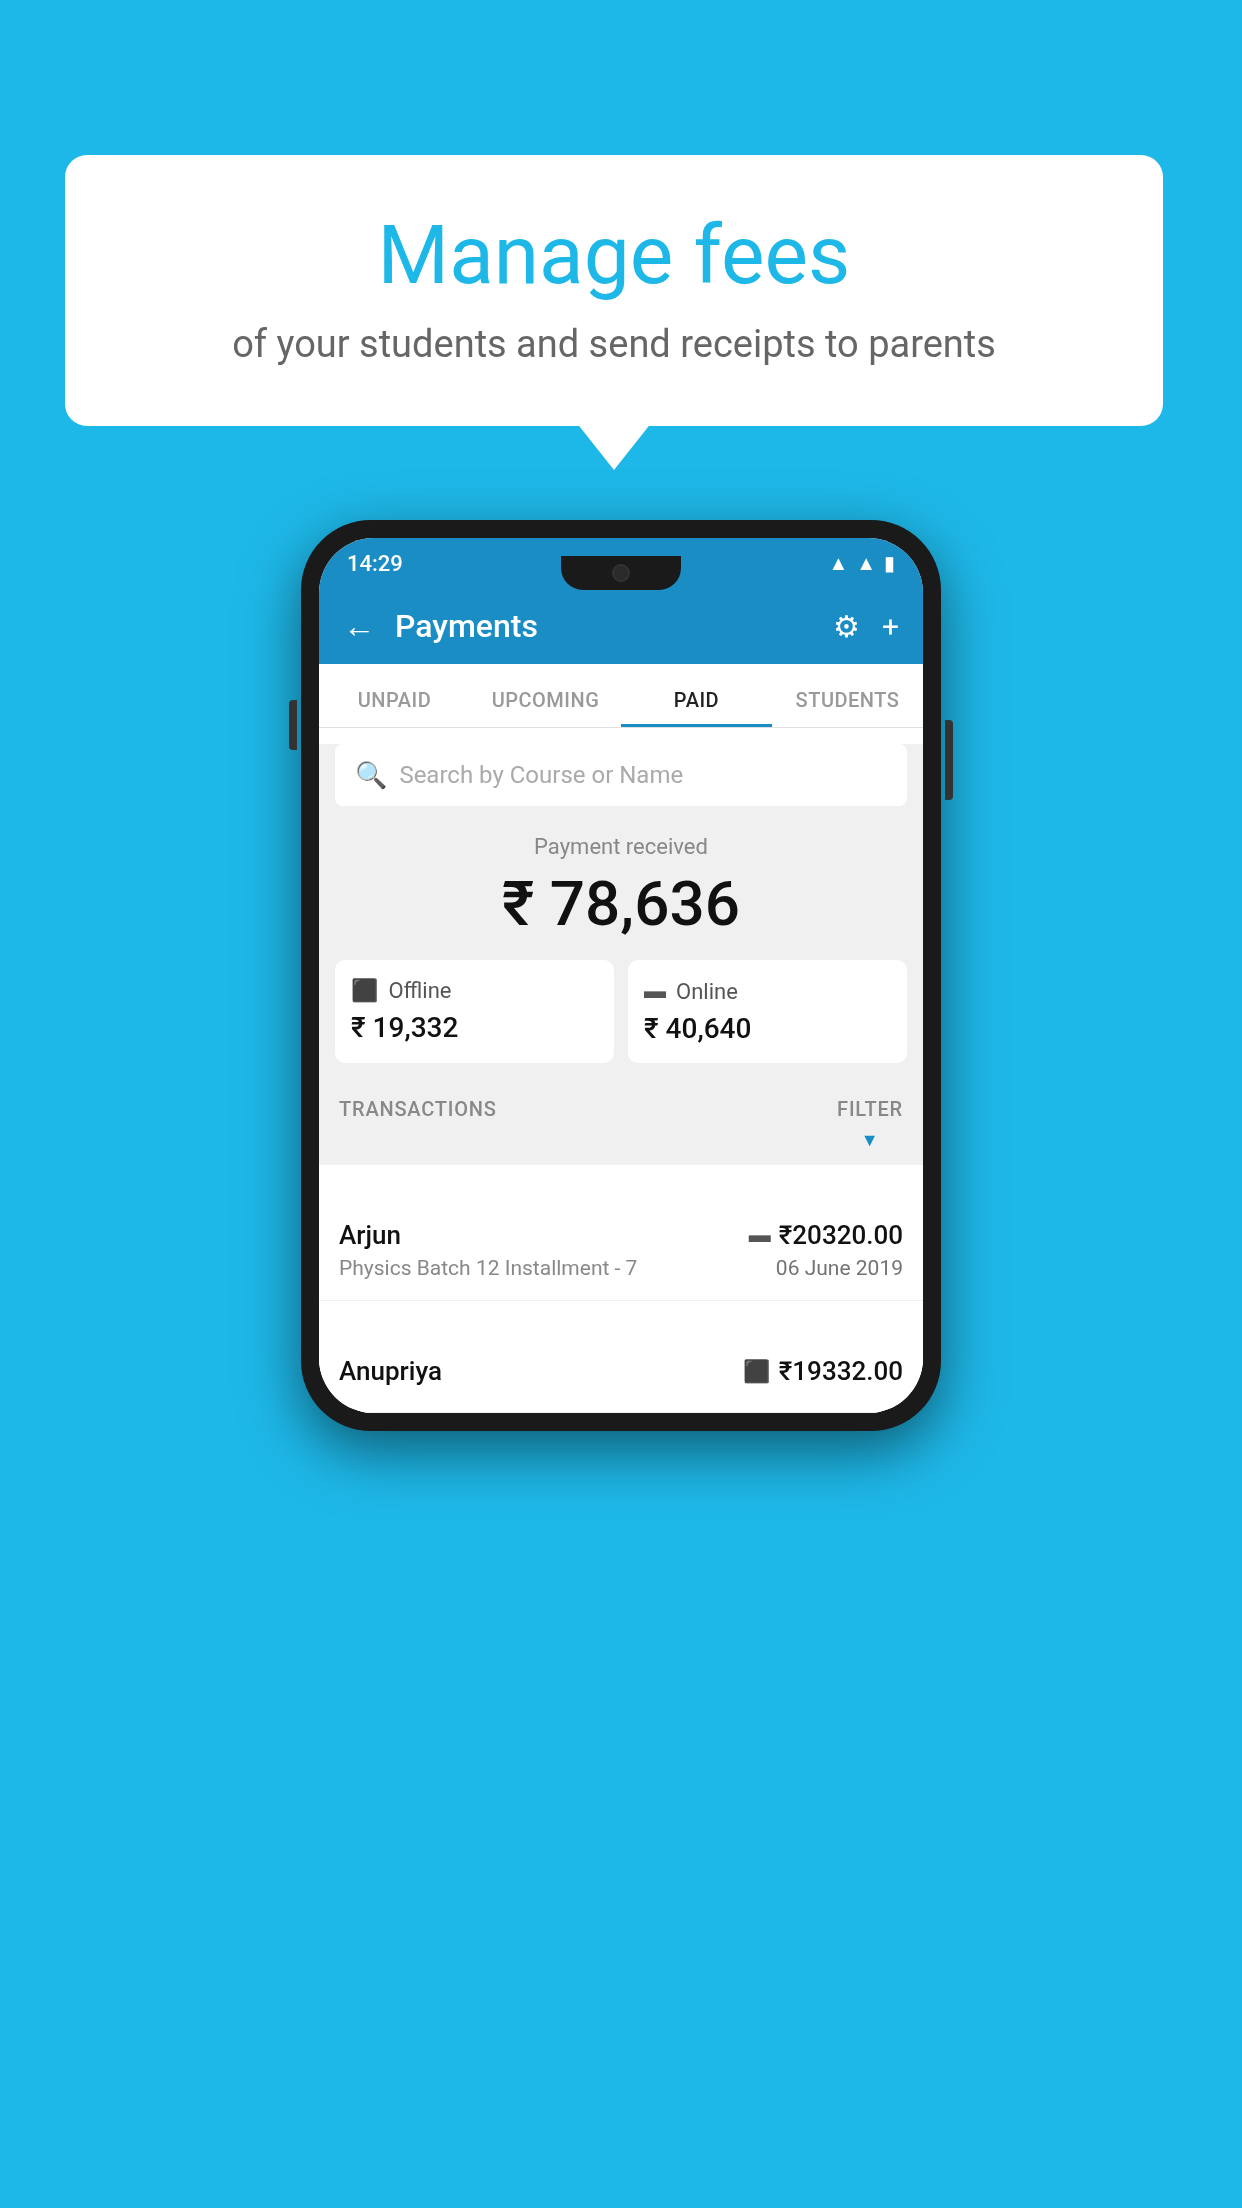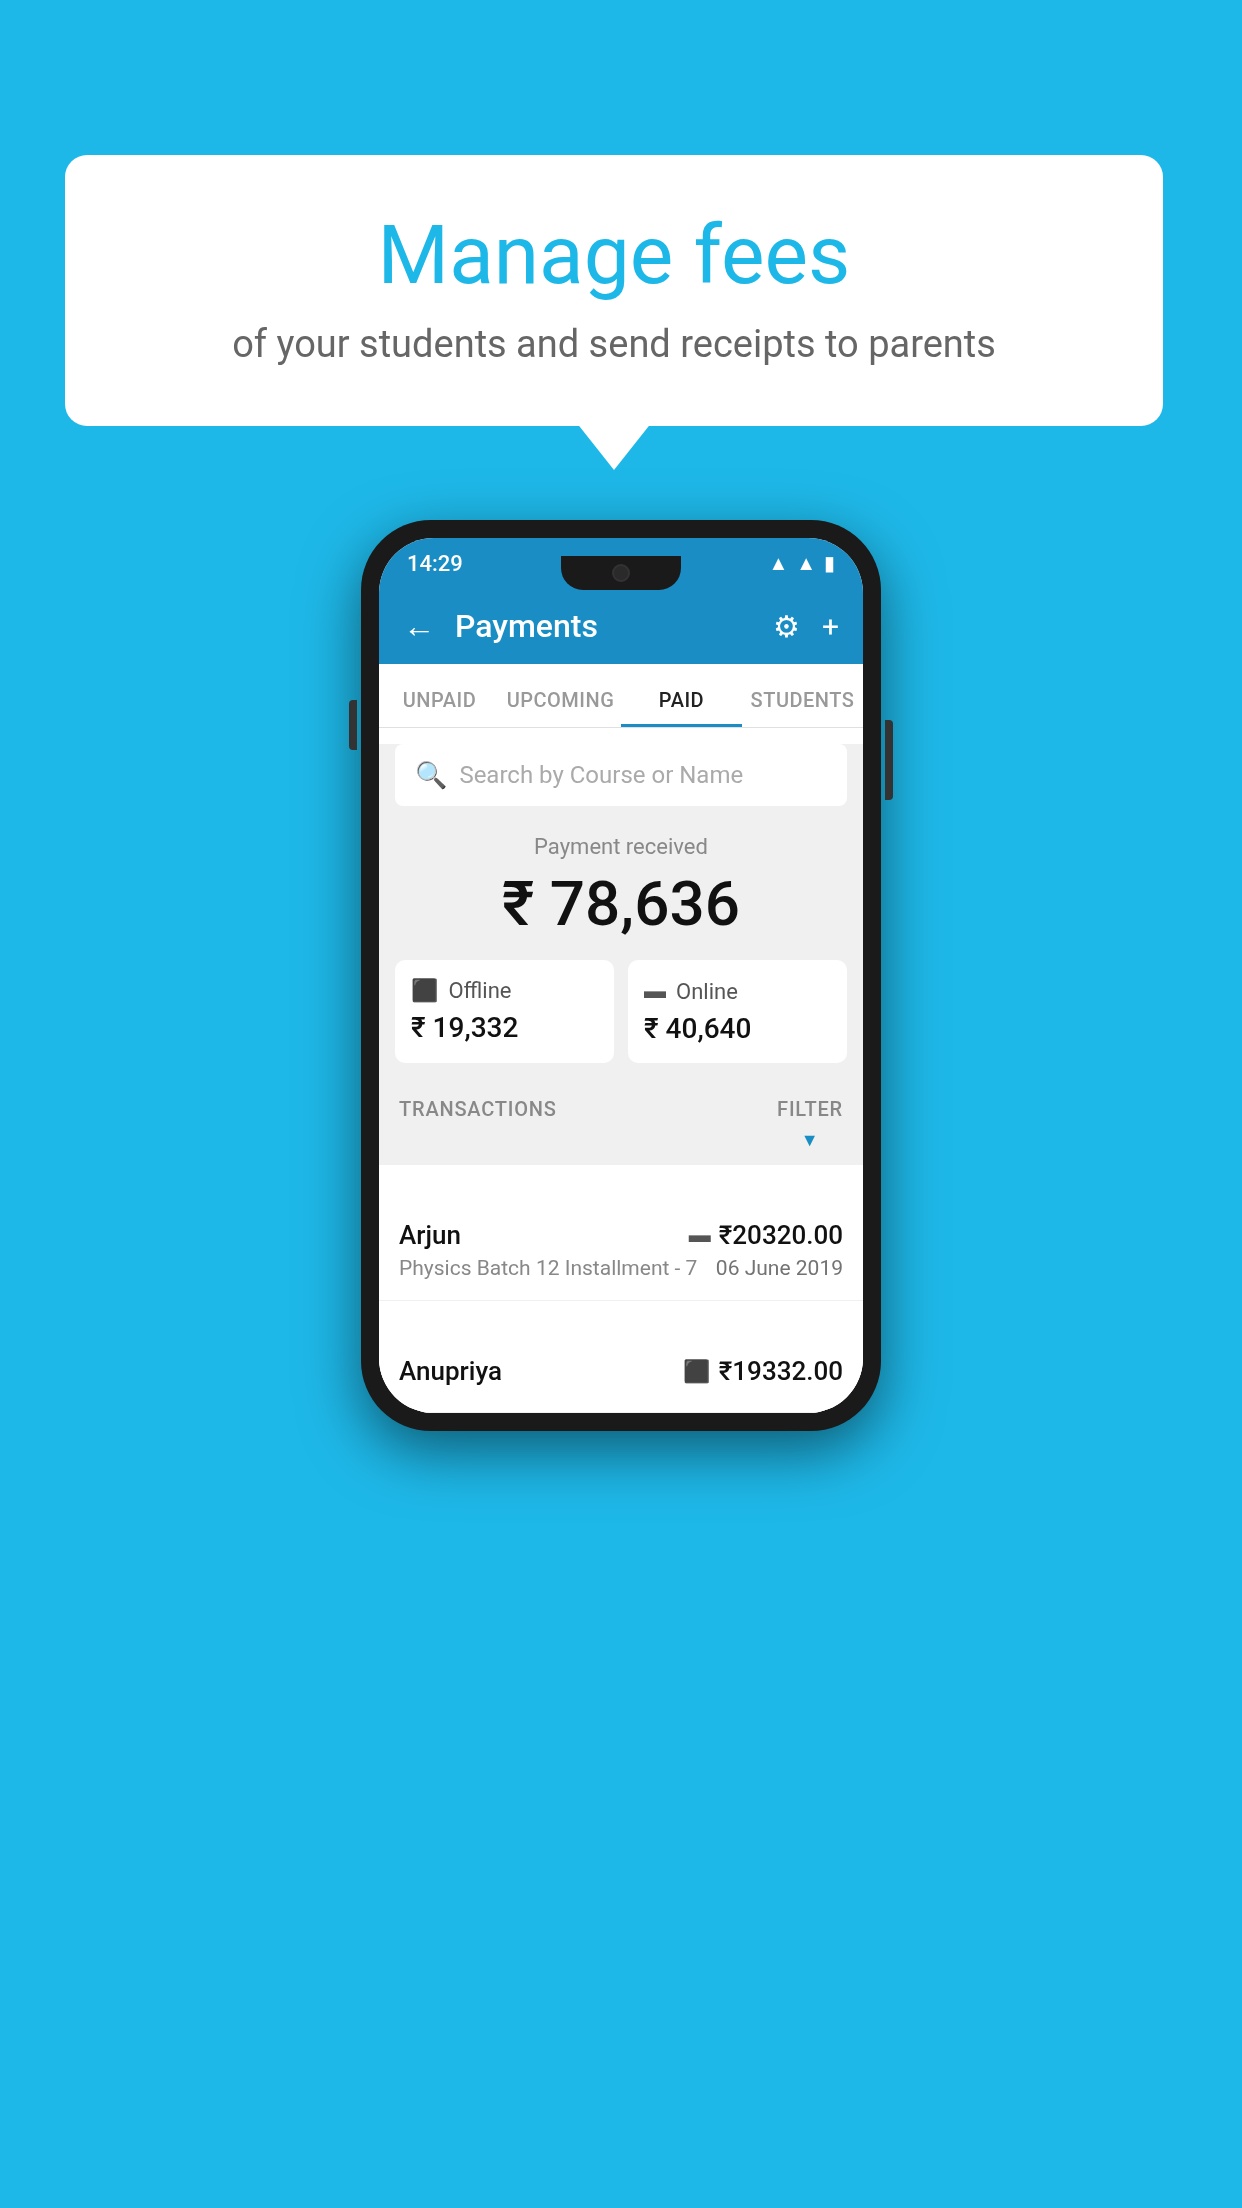--- a/index.html
+++ b/index.html
@@ -51,21 +51,21 @@
       color: #666;
       font-weight: 400;
     }
 
     
     .phone-wrap {
       position: absolute;
       top: 520px;
       left: 50%;
       transform: translateX(-50%);
-      width: 520px;
+      width: 640px;
     }
     .phone-outer {
       background: #1a1a1a;
       border-radius: 70px;
       padding: 18px;
       box-shadow: 0 20px 60px rgba(0,0,0,0.5);
     }
     .phone-inner {
       background: #fff;
       border-radius: 55px;

